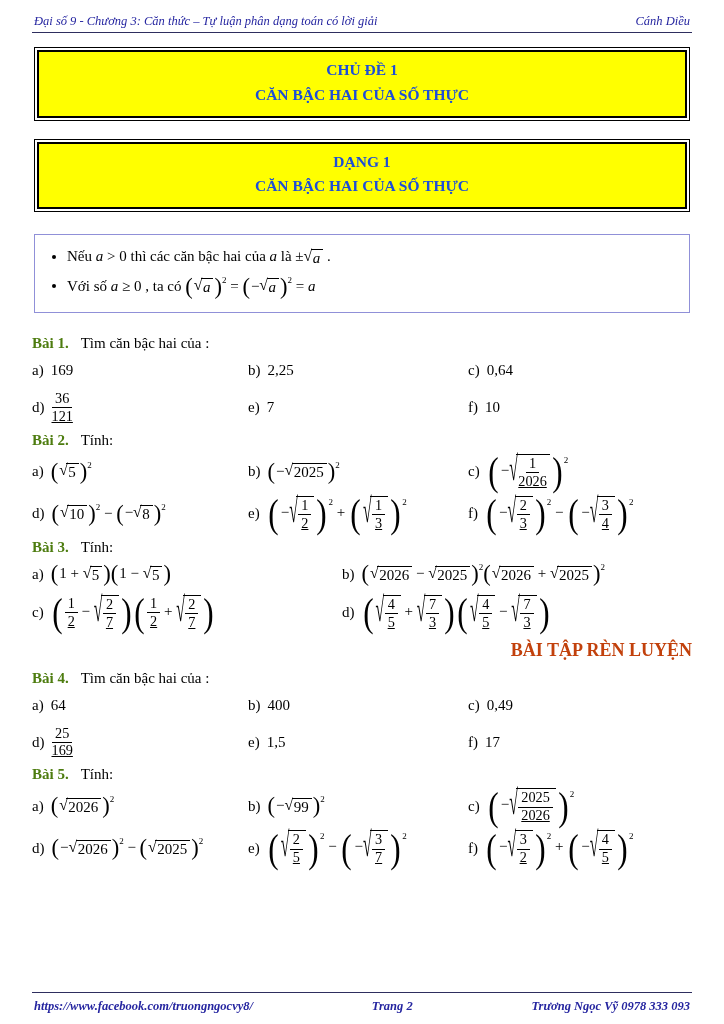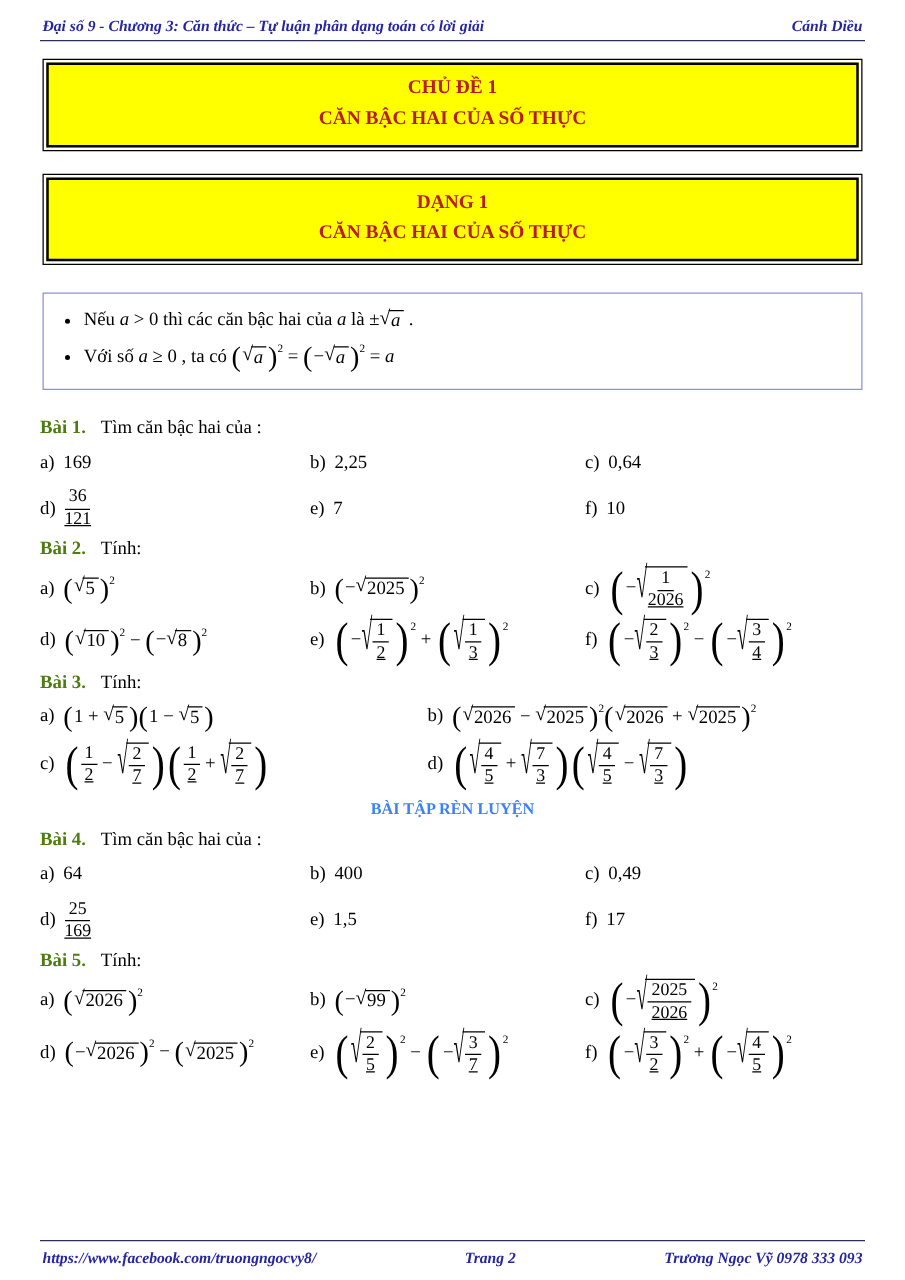--- a/index.html
+++ b/index.html
@@ -4,42 +4,42 @@
 <style>
   * { box-sizing: border-box; margin: 0; padding: 0; }
   html, body { background: #ffffff; }
   .page {
     width: 724px; height: 1024px; margin: 0 auto; background: #fff;
     padding: 14px 32px 10px; display: flex; flex-direction: column; overflow: hidden;
     font-family: "Liberation Serif", "DejaVu Serif", serif; color: #000;
   }
   
   .header { display: flex; justify-content: space-between; align-items: baseline;
-    font-size: 12.5px; font-weight: bold; font-style: italic; color: #2525a0; padding: 0 2px 3px; gap: 20px; }
+    font-size: 12.5px; font-weight: normal; font-style: italic; color: #2525a0; padding: 0 2px 3px; gap: 20px; }
   .rule { border-top: 1.8px solid #2e2e5e; margin: 0 0 10px; }
   .footer-rule { border-top: 1.5px solid #2e2e5e; margin-top: auto; }
   .footer { display: flex; justify-content: space-between; align-items: flex-end;
     font-size: 12.5px; font-weight: bold; font-style: italic; color: #2525a0; padding: 6px 2px 0; }
   
   .ybox-outer { border: 1px solid #000; padding: 2px; margin: 4px 2px 14px; }
   .ybox-outer.second { margin-bottom: 22px; }
   .ybox-inner { border: 2.5px solid #000; background: #ffff00; text-align: center; padding: 6px 4px 8px; }
-  .ybox-line { color: #b91c1c; font-weight: bold; font-size: 15.5px; line-height: 1.6; }
+  .ybox-line { color: #1d4ed8; font-weight: bold; font-size: 15.5px; line-height: 1.6; }
   
   .theory { border: 1.5px solid #9090d8; margin: 0 2px 16px; padding: 8px 14px 10px 16px; }
   .theory ul { list-style: disc; padding-left: 16px; }
   .theory li { padding: 5px 0; font-size: 15px; }
   
   .sec-head { font-size: 15px; margin: 6px 0 5px; }
   .sec-label { color: #4d7c0f; font-weight: bold; margin-right: 12px; }
   .grid { display: grid; row-gap: 6px; align-items: center; margin-bottom: 7px; }
   .cols3 { grid-template-columns: 216px 220px 1fr; }
   .cols2 { grid-template-columns: 310px 1fr; }
   .item { display: flex; align-items: center; gap: 7px; font-size: 15px; min-height: 28px; }
-  .center-heading { text-align: center; color: #3b82f6; font-weight: bold; font-size: 13px; margin: 9px 0; }
+  .center-heading { text-align: right; color: #c2410c; font-weight: bold; font-size: 18px; margin: 9px 0; }
   
   .math { white-space: nowrap; }
   .vr { font-style: italic; }
   sup { font-size: 0.6em; line-height: 0; vertical-align: 0.5em; }
   sup.mid { vertical-align: 0.85em; }
   sup.hi { vertical-align: 1.35em; }
   .frac { display: inline-flex; flex-direction: column; align-items: center;
     vertical-align: middle; font-size: 0.95em; line-height: 1.12; text-align: center; }
   .frac .num { border-bottom: 1.2px solid #000; padding: 0 3px 0.5px; }
   .frac .den { padding-top: 0.5px; text-decoration: underline; }

